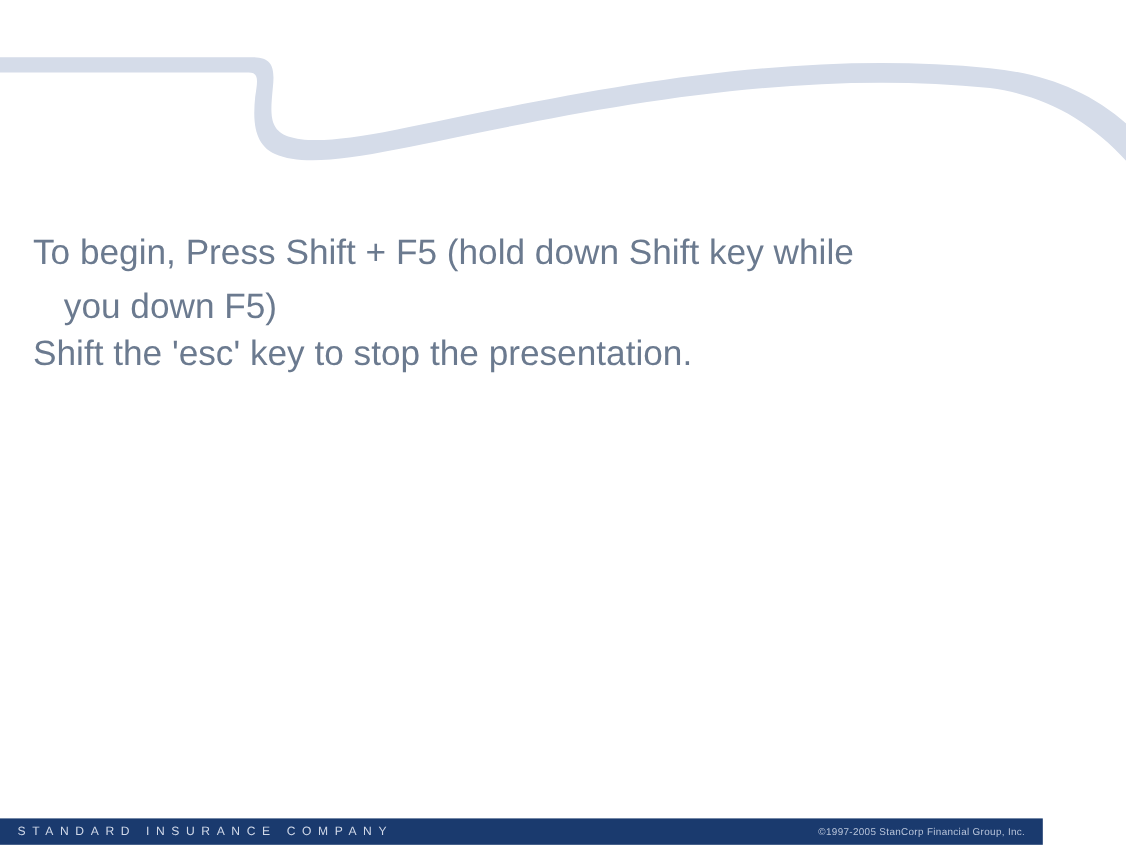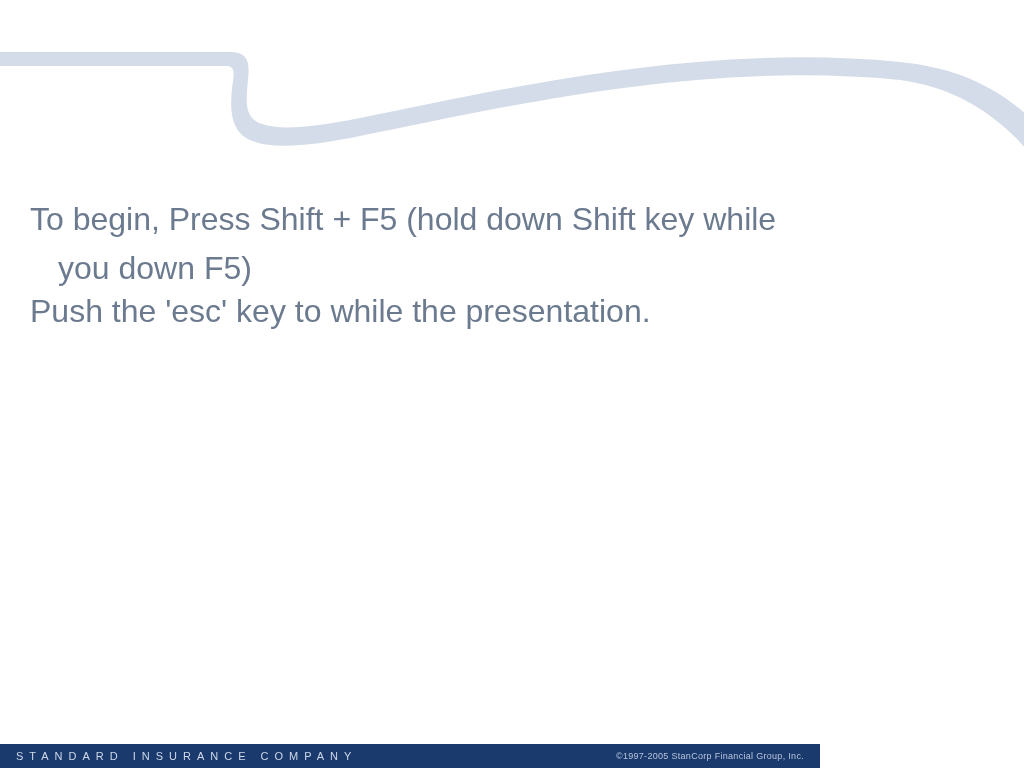--- a/index.html
+++ b/index.html
@@ -18,21 +18,21 @@
     .swoosh-container {
       position: absolute;
       top: 0;
       left: 0;
       width: 1024px;
       height: 200px;
       overflow: visible;
     }
     .content {
       position: absolute;
-      top: 198px;
+      top: 208px;
       left: 30px;
       right: 40px;
     }
     .content p {
       font-size: 32px;
       color: #6b7a8f;
       line-height: 1.35;
       font-weight: 400;
     }
     .content p.first {
@@ -40,21 +40,21 @@
       padding-left: 0;
       margin-bottom: 6px;
     }
     .content p.first-cont {
       padding-left: 28px;
     }
     .footer {
       position: absolute;
       bottom: 0;
       left: 0;
-      width: 820px;
+      width: 948px;
       height: 24px;
       background: #1a3a6e;
       display: flex;
       align-items: center;
       justify-content: space-between;
       padding: 0 16px;
     }
     .footer-left {
       color: #d0d8e8;
       font-size: 11px;
@@ -86,19 +86,19 @@
              C 230 131, 230 108, 232 88
              C 234 74, 236 66, 226 66
              L -20 66
              Z" fill="#d5dce9"></path>
   </svg>
 </div>
 
 <div class="content">
   <p class="first">To begin, Press Shift + F5 (hold down Shift key while</p>
   <p class="first-cont">you down F5)</p>
-  <p>Push the 'esc' key to while the presentation.</p>
+  <p>Shift the 'esc' key to stop the presentation.</p>
 </div>
 
 <div class="footer">
   <div class="footer-left">STANDARD INSURANCE COMPANY</div>
   <div class="footer-right">©1997-2005 StanCorp Financial Group, Inc.</div>
 </div>
 
 </body></html>

